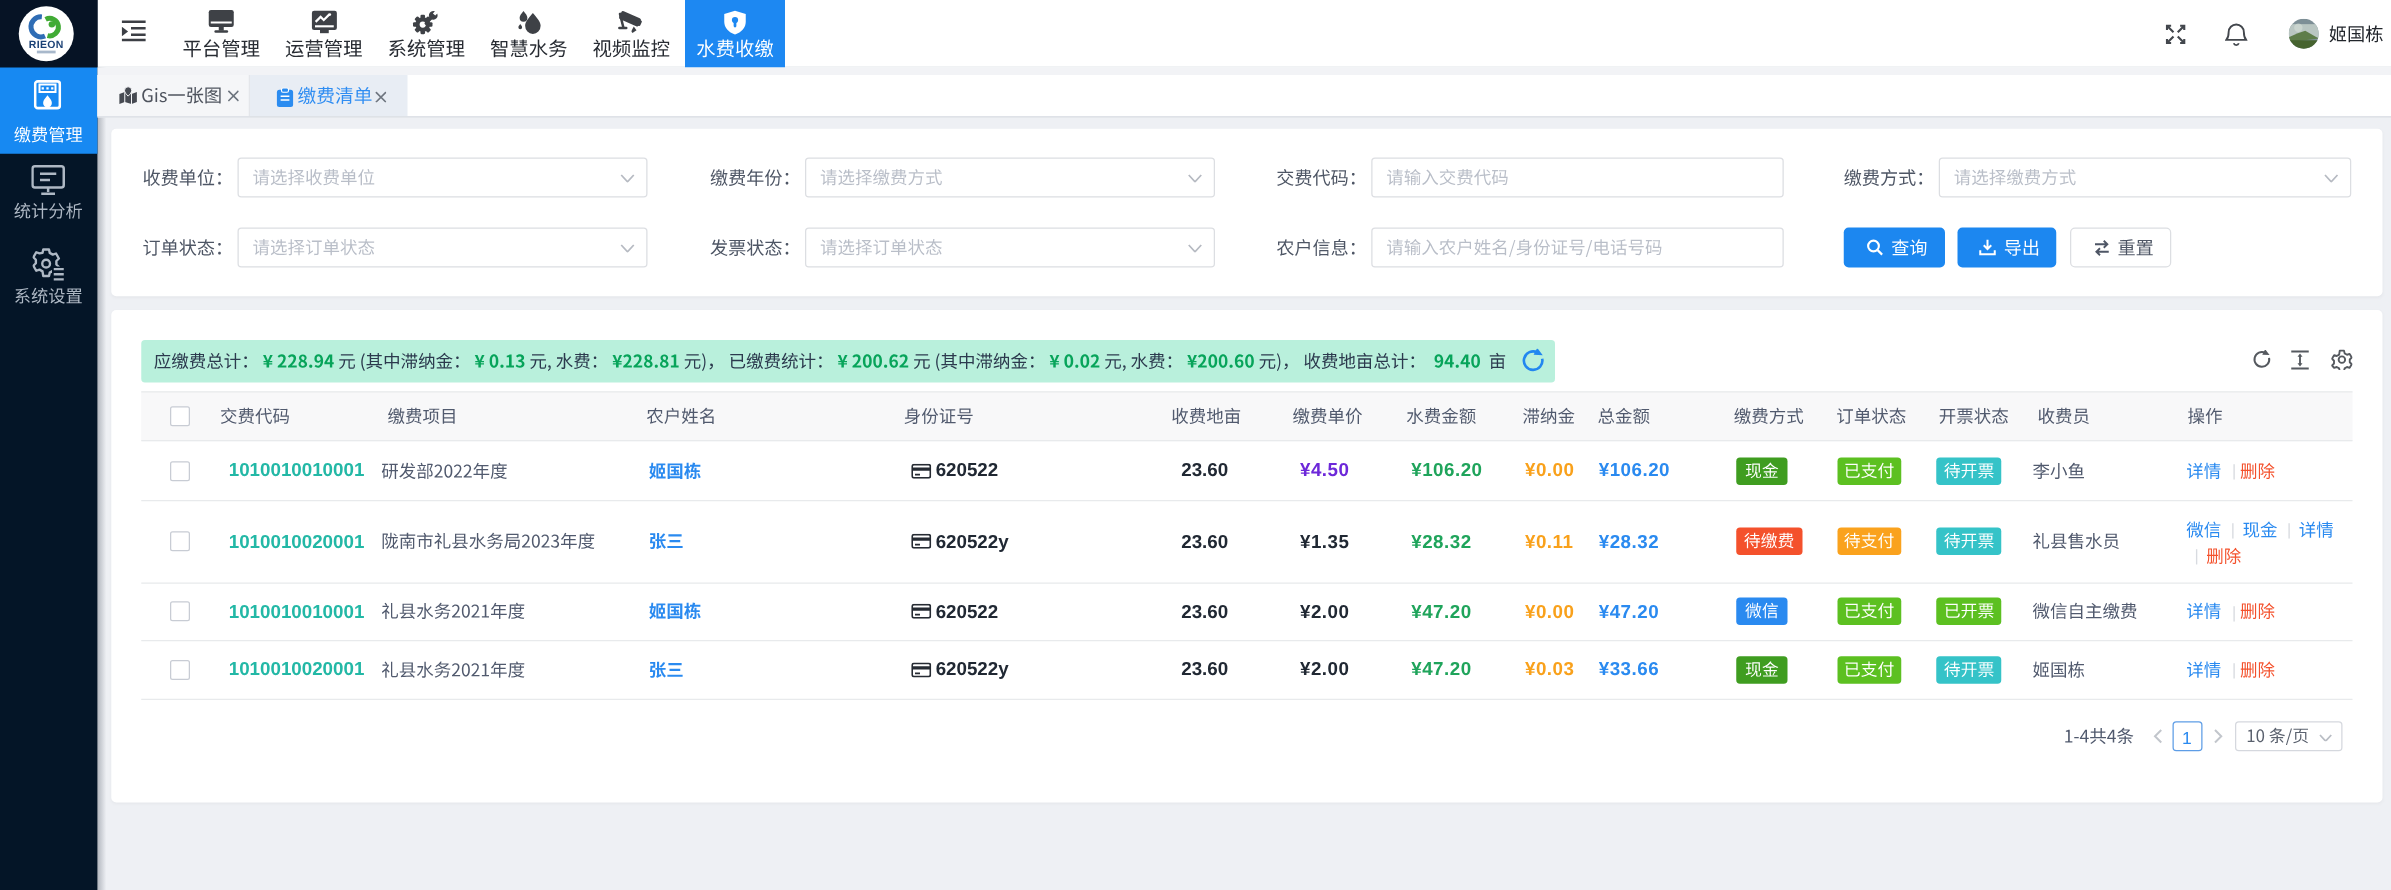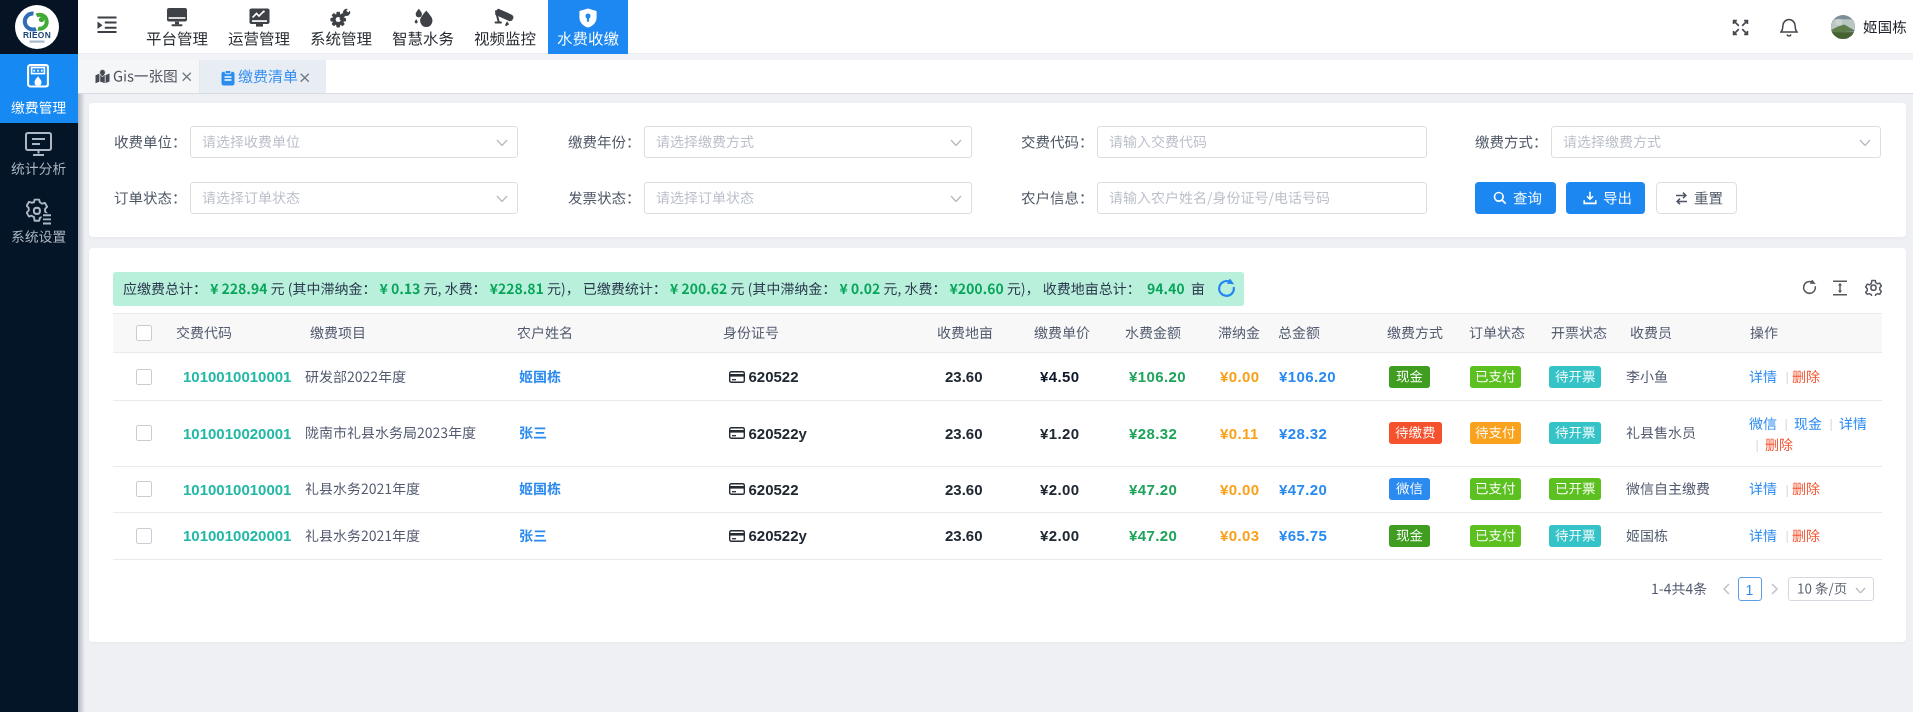--- a/index.html
+++ b/index.html
@@ -449,21 +449,21 @@
       <path d="M9.6 -6.5H11.4V-4.2H9.6ZM8.2 -7.8V-3H9.8V-0.8H7.7V-9.9H9.7V-7.8ZM13.3 -11.3H6.1V0.7H13.5V-0.8H11.3V-3H12.9V-7.8H11.3V-9.9H13.3ZM4.1 -7.6C3.9 -6 3.7 -4.7 3.2 -3.6L2.4 -4.2C2.7 -5.2 2.9 -6.4 3.1 -7.6ZM0.7 -3.6C1.3 -3.2 2 -2.7 2.6 -2.1C2 -1.2 1.3 -0.5 0.4 -0C0.7 0.3 1.1 0.9 1.3 1.3C2.3 0.7 3.1 -0.1 3.8 -1C4.2 -0.6 4.5 -0.2 4.8 0.1L5.8 -1.1C5.5 -1.6 5.1 -2 4.5 -2.5C5.2 -4.1 5.5 -6.3 5.7 -9L4.7 -9.1L4.4 -9.1H3.3C3.5 -10 3.6 -11 3.6 -11.8L2.1 -11.9C2.1 -11 1.9 -10.1 1.8 -9.1H0.6V-7.6H1.6C1.3 -6.1 1 -4.7 0.7 -3.6Z M17.3 -3.2V-1.8H24.6V-3.2H23.6L24.4 -3.6C24.1 -3.9 23.7 -4.5 23.3 -4.8H24.1V-6.3H21.7V-7.6H24.4V-9H17.5V-7.6H20.1V-6.3H17.9V-4.8H20.1V-3.2ZM22.1 -4.4C22.5 -4 22.9 -3.6 23.1 -3.2H21.7V-4.8H23ZM15.1 -11.3V1.2H16.8V0.5H25.1V1.2H26.9V-11.3ZM16.8 -1V-9.8H25.1V-1Z M38.7 -3C39.2 -1.8 39.8 -0.4 40 0.5L41.6 -0.2C41.3 -1 40.6 -2.4 40.1 -3.5ZM34.1 -3.5C33.8 -2.5 33.2 -1.2 32.5 -0.4C32.8 -0.2 33.4 0.3 33.7 0.6C34.5 -0.3 35.3 -1.8 35.8 -3ZM30.3 -11.9V-9.1H28.6V-7.6H30.3C29.9 -5.9 29.1 -3.9 28.3 -2.8C28.5 -2.4 28.9 -1.6 29.1 -1.1C29.5 -1.8 29.9 -2.7 30.3 -3.8V1.2H31.9V-5C32.1 -4.5 32.4 -3.9 32.5 -3.5L33.5 -4.6C33.2 -5 32.2 -6.7 31.9 -7.1V-7.6H32.9V-9.1H31.9V-11.9ZM33 -10.2V-8.6H34.6C34.3 -7.8 34.1 -7.2 34 -6.9C33.8 -6.3 33.6 -5.9 33.3 -5.8C33.5 -5.4 33.8 -4.5 33.9 -4.2C34 -4.3 34.6 -4.4 35.2 -4.4H36.6V-0.6C36.6 -0.4 36.5 -0.4 36.3 -0.4C36.2 -0.4 35.6 -0.4 35 -0.4C35.2 0 35.4 0.7 35.5 1.1C36.4 1.1 37.1 1.1 37.6 0.9C38.1 0.6 38.2 0.2 38.2 -0.6V-4.4H40.8V-5.9H38.2V-7.8H36.6V-5.9H35.3C35.6 -6.7 36 -7.7 36.3 -8.6H41.3V-10.2H36.8C36.9 -10.7 37 -11.2 37.1 -11.7L35.2 -12C35.2 -11.4 35 -10.8 34.9 -10.2Z" fill="#2a8af0"></path>
     </g>
   </svg>
 <svg style="position:absolute;left:728.5px;top:370.5px" width="16" height="12" viewBox="0 0 16 12" fill="none">
     <rect x="0.7" y="0.7" width="14.6" height="10.6" rx="1.5" stroke="#262b33" stroke-width="1.4"></rect>
     <rect x="0.7" y="3" width="14.6" height="2.6" fill="#262b33"></rect>
     <path d="M3 8.7h4" stroke="#262b33" stroke-width="1.3"></path>
   </svg>
 <div style="position:absolute;left:748.5px;top:366px;text-align:left;font-size:15px;color:#202833;font-weight:bold;line-height:21px;letter-spacing:0px;white-space:nowrap">620522</div>
 <div style="position:absolute;left:945px;top:366px;text-align:left;font-size:15px;color:#202833;font-weight:bold;line-height:21px;letter-spacing:0px;white-space:nowrap">23.60</div>
-<div style="position:absolute;left:1040px;top:366px;text-align:left;font-size:15px;color:#0f172a;font-weight:bold;line-height:21px;letter-spacing:0.4px;white-space:nowrap">¥4.50</div>
+<div style="position:absolute;left:1040px;top:366px;text-align:left;font-size:15px;color:#6d28d9;font-weight:bold;line-height:21px;letter-spacing:0.4px;white-space:nowrap">¥4.50</div>
 <div style="position:absolute;left:1129px;top:366px;text-align:left;font-size:15px;color:#1fa45b;font-weight:bold;line-height:21px;letter-spacing:0.4px;white-space:nowrap">¥106.20</div>
 <div style="position:absolute;left:1220px;top:366px;text-align:left;font-size:15px;color:#f9a11b;font-weight:bold;line-height:21px;letter-spacing:0.4px;white-space:nowrap">¥0.00</div>
 <div style="position:absolute;left:1279px;top:366px;text-align:left;font-size:15px;color:#2a8af0;font-weight:bold;line-height:21px;letter-spacing:0.4px;white-space:nowrap">¥106.20</div>
 <div style="position:absolute;left:1389px;top:365.5px;width:41px;height:22px;background:#3f9d20;border-radius:3px"></div>
 <svg style="position:absolute;left:1396.0px;top:367.8px" width="29" height="18">
     <g transform="translate(0,13.5)">
       <path d="M5.8 -10.7V-3.5H6.8V-9.8H10.9V-3.5H11.9V-10.7ZM0.6 -1.4 0.8 -0.4C2.1 -0.8 3.8 -1.3 5.4 -1.7L5.3 -2.7L3.5 -2.2V-5.6H4.9V-6.5H3.5V-9.5H5.2V-10.4H0.7V-9.5H2.6V-6.5H0.9V-5.6H2.6V-1.9C1.8 -1.7 1.1 -1.5 0.6 -1.4ZM8.3 -8.6V-6C8.3 -3.9 7.9 -1.4 4.5 0.4C4.7 0.5 5 0.9 5.1 1.1C7.4 -0.1 8.4 -1.7 8.9 -3.3V-0.4C8.9 0.5 9.3 0.7 10.2 0.7H11.4C12.6 0.7 12.8 0.2 12.9 -1.9C12.6 -2 12.3 -2.1 12.1 -2.3C12 -0.4 11.9 -0 11.4 -0H10.3C10 -0 9.9 -0.1 9.9 -0.5V-3.7H9C9.2 -4.5 9.3 -5.3 9.3 -6V-8.6Z M16.2 -2.9C16.7 -2.2 17.2 -1.1 17.4 -0.5L18.3 -0.8C18.1 -1.5 17.5 -2.5 17 -3.3ZM23.4 -3.3C23.1 -2.5 22.5 -1.4 22 -0.8L22.7 -0.4C23.2 -1.1 23.9 -2.1 24.4 -2.9ZM20.2 -11.5C19 -9.4 16.5 -7.9 13.9 -7C14.2 -6.8 14.4 -6.4 14.6 -6.1C15.3 -6.4 16.1 -6.7 16.8 -7.1V-6.3H19.7V-4.5H15V-3.6H19.7V-0.2H14.4V0.7H26.1V-0.2H20.7V-3.6H25.5V-4.5H20.7V-6.3H23.7V-7.2C24.5 -6.8 25.2 -6.4 25.9 -6.2C26.1 -6.4 26.4 -6.8 26.6 -7C24.6 -7.7 22.2 -9.1 20.8 -10.6L21.2 -11ZM23.6 -7.3H17.1C18.3 -8 19.4 -8.9 20.3 -9.8C21.2 -8.9 22.3 -8 23.6 -7.3Z" fill="#fff"></path>
     </g>
   </svg>
 <div style="position:absolute;left:1469.5px;top:365.5px;width:51.5px;height:22px;background:#5cc021;border-radius:3px"></div>
@@ -495,21 +495,21 @@
       <path d="M11.6 -11.3C10.9 -10.1 9.8 -8.9 8.6 -8.1C8.9 -7.8 9.6 -7.3 9.8 -6.9C11.1 -7.9 12.4 -9.4 13.2 -10.9ZM1.4 -8.4C1.4 -6.8 1.1 -4.7 0.9 -3.4H1.8L3.5 -3.4C3.4 -1.5 3.3 -0.6 3.1 -0.4C2.9 -0.3 2.8 -0.2 2.5 -0.3C2.3 -0.3 1.7 -0.3 1 -0.3C1.3 0.1 1.5 0.7 1.5 1.1C2.2 1.2 2.9 1.2 3.3 1.1C3.8 1.1 4.2 0.9 4.5 0.6C4.9 0.1 5.1 -1.2 5.2 -4.3C5.3 -4.5 5.3 -4.9 5.3 -4.9H2.7L2.9 -6.8H5.2V-11.5H1.1V-10H3.6V-8.4ZM6.6 1.3C6.8 1.1 7.3 0.8 10 -0.3C9.9 -0.7 9.9 -1.4 9.9 -1.9L8.3 -1.3V-5.2H9.2C9.8 -2.5 10.9 -0.2 12.7 1C12.9 0.6 13.4 0 13.8 -0.3C12.3 -1.3 11.3 -3.1 10.8 -5.2H13.5V-6.7H8.3V-11.6H6.6V-6.7H5.3V-5.2H6.6V-1.2C6.6 -0.6 6.2 -0.3 5.9 -0.1C6.1 0.2 6.5 0.9 6.6 1.3Z M15.7 -10.6V-8.8H26.3V-10.6ZM16.6 -6V-4.3H25.2V-6ZM14.9 -1.3V0.4H27.1V-1.3Z" fill="#2a8af0"></path>
     </g>
   </svg>
 <svg style="position:absolute;left:728.5px;top:427px" width="16" height="12" viewBox="0 0 16 12" fill="none">
     <rect x="0.7" y="0.7" width="14.6" height="10.6" rx="1.5" stroke="#262b33" stroke-width="1.4"></rect>
     <rect x="0.7" y="3" width="14.6" height="2.6" fill="#262b33"></rect>
     <path d="M3 8.7h4" stroke="#262b33" stroke-width="1.3"></path>
   </svg>
 <div style="position:absolute;left:748.5px;top:422.5px;text-align:left;font-size:15px;color:#202833;font-weight:bold;line-height:21px;letter-spacing:0px;white-space:nowrap">620522y</div>
 <div style="position:absolute;left:945px;top:422.5px;text-align:left;font-size:15px;color:#202833;font-weight:bold;line-height:21px;letter-spacing:0px;white-space:nowrap">23.60</div>
-<div style="position:absolute;left:1040px;top:422.5px;text-align:left;font-size:15px;color:#202833;font-weight:bold;line-height:21px;letter-spacing:0.4px;white-space:nowrap">¥1.20</div>
+<div style="position:absolute;left:1040px;top:422.5px;text-align:left;font-size:15px;color:#202833;font-weight:bold;line-height:21px;letter-spacing:0.4px;white-space:nowrap">¥1.35</div>
 <div style="position:absolute;left:1129px;top:422.5px;text-align:left;font-size:15px;color:#1fa45b;font-weight:bold;line-height:21px;letter-spacing:0.4px;white-space:nowrap">¥28.32</div>
 <div style="position:absolute;left:1220px;top:422.5px;text-align:left;font-size:15px;color:#f9a11b;font-weight:bold;line-height:21px;letter-spacing:0.4px;white-space:nowrap">¥0.11</div>
 <div style="position:absolute;left:1279px;top:422.5px;text-align:left;font-size:15px;color:#2a8af0;font-weight:bold;line-height:21px;letter-spacing:0.4px;white-space:nowrap">¥28.32</div>
 <div style="position:absolute;left:1389px;top:422px;width:52.5px;height:22px;background:#f4512c;border-radius:3px"></div>
 <svg style="position:absolute;left:1395.0px;top:424.3px" width="42" height="18">
     <g transform="translate(0,13.5)">
       <path d="M5.6 -2.8C6.2 -2 6.9 -1 7.2 -0.4L8.1 -0.9C7.8 -1.5 7.1 -2.5 6.4 -3.2ZM3.4 -11.3C2.9 -10.4 1.6 -9.2 0.6 -8.5C0.7 -8.3 1 -7.9 1.1 -7.7C2.3 -8.5 3.6 -9.8 4.4 -10.9ZM8.2 -11.3V-9.6H5.2V-8.7H8.2V-7H4.4V-6H10.1V-4.5H4.6V-3.6H10.1V-0.1C10.1 0 10 0.1 9.8 0.1C9.6 0.1 8.8 0.1 8 0.1C8.2 0.4 8.3 0.8 8.4 1.1C9.4 1.1 10.1 1.1 10.5 0.9C10.9 0.7 11.1 0.4 11.1 -0.1V-3.6H12.9V-4.5H11.1V-6H13V-7H9.2V-8.7H12.3V-9.6H9.2V-11.3ZM3.7 -8.3C2.9 -6.9 1.6 -5.5 0.4 -4.7C0.6 -4.4 0.9 -3.9 0.9 -3.7C1.4 -4.1 2 -4.6 2.5 -5.2V1.1H3.5V-6.3C3.9 -6.9 4.3 -7.4 4.6 -8Z M19.1 -7.6H21.2V-6.5H19.1ZM19.1 -9.5H21.2V-8.4H19.1ZM14 -0.7 14.2 0.2C15.3 -0.2 16.6 -0.7 17.8 -1.2L17.7 -2C16.3 -1.5 14.9 -1 14 -0.7ZM18.3 -10.2V-5.8H22.1V-10.2H20.4L20.7 -11.3L19.7 -11.4C19.7 -11 19.6 -10.6 19.5 -10.2ZM19.5 -5.5C19.6 -5.2 19.8 -4.9 19.9 -4.6H18V-3.8H19.1C19 -1.8 18.7 -0.4 17.4 0.5C17.6 0.6 17.9 0.9 18 1.1C19.1 0.4 19.6 -0.6 19.8 -2.1H21.2C21.1 -0.6 21 -0 20.8 0.1C20.7 0.2 20.6 0.3 20.5 0.3C20.3 0.3 20 0.3 19.5 0.2C19.7 0.4 19.7 0.7 19.8 0.9C20.2 1 20.6 1 20.9 0.9C21.2 0.9 21.4 0.9 21.5 0.7C21.8 0.4 22 -0.4 22.1 -2.5C22.1 -2.6 22.1 -2.8 22.1 -2.8H19.9L20 -3.8H22.5V-4.6H20.9C20.7 -4.9 20.5 -5.3 20.4 -5.7ZM23.7 -7.6H25.1C25 -6.2 24.7 -4.8 24.4 -3.7C24 -4.8 23.8 -6.1 23.6 -7.4ZM23.4 -11.3C23.2 -9.1 22.8 -6.9 21.9 -5.5C22.1 -5.3 22.5 -5 22.6 -4.8C22.8 -5.2 23 -5.5 23.1 -5.9C23.3 -4.7 23.6 -3.5 23.9 -2.4C23.4 -1.2 22.8 -0.3 21.9 0.4C22.1 0.6 22.4 0.9 22.6 1.1C23.3 0.5 23.9 -0.3 24.4 -1.3C24.8 -0.3 25.3 0.5 26 1.1C26.1 0.8 26.4 0.5 26.6 0.3C25.9 -0.3 25.3 -1.2 24.8 -2.4C25.4 -3.9 25.7 -5.7 25.9 -7.6H26.5V-8.5H23.9C24.1 -9.4 24.2 -10.3 24.3 -11.2ZM14.3 -5.7C14.4 -5.8 14.7 -5.9 16.1 -6C15.6 -5.2 15.1 -4.5 14.9 -4.2C14.6 -3.7 14.3 -3.4 14.1 -3.3C14.2 -3.1 14.3 -2.6 14.4 -2.5C14.6 -2.6 15 -2.8 17.7 -3.5C17.7 -3.7 17.6 -4.1 17.7 -4.3L15.6 -3.8C16.5 -5 17.4 -6.5 18 -8L17.2 -8.4C17 -7.9 16.8 -7.4 16.5 -6.9L15.2 -6.8C15.9 -8 16.6 -9.5 17.1 -10.9L16.2 -11.3C15.8 -9.7 14.9 -7.9 14.6 -7.5C14.4 -7 14.2 -6.7 13.9 -6.6C14.1 -6.4 14.2 -5.9 14.3 -5.7Z M33.4 -3.1C33 -1.1 31.8 -0.2 27.6 0.2C27.8 0.4 28 0.8 28 1.1C32.5 0.5 33.9 -0.6 34.4 -3.1ZM34 -0.8C35.8 -0.3 38 0.5 39.2 1.1L39.8 0.3C38.5 -0.3 36.3 -1 34.6 -1.5ZM31.8 -8C31.8 -7.7 31.7 -7.4 31.5 -7H29.6L29.8 -8ZM32.7 -8H34.9V-7H32.5C32.6 -7.4 32.7 -7.7 32.7 -8ZM29 -8.8C28.9 -8 28.7 -7 28.6 -6.3H31C30.5 -5.7 29.5 -5.2 27.8 -4.8C28 -4.6 28.2 -4.2 28.3 -4C28.7 -4.1 29.1 -4.2 29.5 -4.4V-0.8H30.5V-3.7H37.1V-0.9H38.1V-4.5H30C31.2 -5 31.8 -5.6 32.2 -6.3H34.9V-4.9H35.8V-6.3H38.6C38.5 -5.9 38.5 -5.7 38.4 -5.7C38.3 -5.6 38.2 -5.6 38.1 -5.6C37.9 -5.6 37.6 -5.6 37.1 -5.6C37.2 -5.4 37.3 -5.1 37.3 -4.9C37.8 -4.9 38.3 -4.9 38.5 -4.9C38.8 -4.9 39 -5 39.2 -5.2C39.4 -5.4 39.5 -5.8 39.6 -6.7C39.6 -6.8 39.6 -7 39.6 -7H35.8V-8H38.8V-10.5H35.8V-11.3H34.9V-10.5H32.7V-11.3H31.8V-10.5H28.5V-9.7H31.8V-8.8L29.4 -8.8ZM32.7 -9.7H34.9V-8.8H32.7ZM35.8 -9.7H37.9V-8.8H35.8Z" fill="#fff"></path>
     </g>
   </svg>
 <div style="position:absolute;left:1469.5px;top:422px;width:51.5px;height:22px;background:#faa21d;border-radius:3px"></div>
@@ -590,21 +590,21 @@
 <svg style="position:absolute;left:728.5px;top:529.5px" width="16" height="12" viewBox="0 0 16 12" fill="none">
     <rect x="0.7" y="0.7" width="14.6" height="10.6" rx="1.5" stroke="#262b33" stroke-width="1.4"></rect>
     <rect x="0.7" y="3" width="14.6" height="2.6" fill="#262b33"></rect>
     <path d="M3 8.7h4" stroke="#262b33" stroke-width="1.3"></path>
   </svg>
 <div style="position:absolute;left:748.5px;top:525px;text-align:left;font-size:15px;color:#202833;font-weight:bold;line-height:21px;letter-spacing:0px;white-space:nowrap">620522y</div>
 <div style="position:absolute;left:945px;top:525px;text-align:left;font-size:15px;color:#202833;font-weight:bold;line-height:21px;letter-spacing:0px;white-space:nowrap">23.60</div>
 <div style="position:absolute;left:1040px;top:525px;text-align:left;font-size:15px;color:#202833;font-weight:bold;line-height:21px;letter-spacing:0.4px;white-space:nowrap">¥2.00</div>
 <div style="position:absolute;left:1129px;top:525px;text-align:left;font-size:15px;color:#1fa45b;font-weight:bold;line-height:21px;letter-spacing:0.4px;white-space:nowrap">¥47.20</div>
 <div style="position:absolute;left:1220px;top:525px;text-align:left;font-size:15px;color:#f9a11b;font-weight:bold;line-height:21px;letter-spacing:0.4px;white-space:nowrap">¥0.03</div>
-<div style="position:absolute;left:1279px;top:525px;text-align:left;font-size:15px;color:#2a8af0;font-weight:bold;line-height:21px;letter-spacing:0.4px;white-space:nowrap">¥65.75</div>
+<div style="position:absolute;left:1279px;top:525px;text-align:left;font-size:15px;color:#2a8af0;font-weight:bold;line-height:21px;letter-spacing:0.4px;white-space:nowrap">¥33.66</div>
 <div style="position:absolute;left:1389px;top:524.5px;width:41px;height:22px;background:#3f9d20;border-radius:3px"></div>
 <svg style="position:absolute;left:1396.0px;top:526.8px" width="29" height="18">
     <g transform="translate(0,13.5)">
       <path d="M5.8 -10.7V-3.5H6.8V-9.8H10.9V-3.5H11.9V-10.7ZM0.6 -1.4 0.8 -0.4C2.1 -0.8 3.8 -1.3 5.4 -1.7L5.3 -2.7L3.5 -2.2V-5.6H4.9V-6.5H3.5V-9.5H5.2V-10.4H0.7V-9.5H2.6V-6.5H0.9V-5.6H2.6V-1.9C1.8 -1.7 1.1 -1.5 0.6 -1.4ZM8.3 -8.6V-6C8.3 -3.9 7.9 -1.4 4.5 0.4C4.7 0.5 5 0.9 5.1 1.1C7.4 -0.1 8.4 -1.7 8.9 -3.3V-0.4C8.9 0.5 9.3 0.7 10.2 0.7H11.4C12.6 0.7 12.8 0.2 12.9 -1.9C12.6 -2 12.3 -2.1 12.1 -2.3C12 -0.4 11.9 -0 11.4 -0H10.3C10 -0 9.9 -0.1 9.9 -0.5V-3.7H9C9.2 -4.5 9.3 -5.3 9.3 -6V-8.6Z M16.2 -2.9C16.7 -2.2 17.2 -1.1 17.4 -0.5L18.3 -0.8C18.1 -1.5 17.5 -2.5 17 -3.3ZM23.4 -3.3C23.1 -2.5 22.5 -1.4 22 -0.8L22.7 -0.4C23.2 -1.1 23.9 -2.1 24.4 -2.9ZM20.2 -11.5C19 -9.4 16.5 -7.9 13.9 -7C14.2 -6.8 14.4 -6.4 14.6 -6.1C15.3 -6.4 16.1 -6.7 16.8 -7.1V-6.3H19.7V-4.5H15V-3.6H19.7V-0.2H14.4V0.7H26.1V-0.2H20.7V-3.6H25.5V-4.5H20.7V-6.3H23.7V-7.2C24.5 -6.8 25.2 -6.4 25.9 -6.2C26.1 -6.4 26.4 -6.8 26.6 -7C24.6 -7.7 22.2 -9.1 20.8 -10.6L21.2 -11ZM23.6 -7.3H17.1C18.3 -8 19.4 -8.9 20.3 -9.8C21.2 -8.9 22.3 -8 23.6 -7.3Z" fill="#fff"></path>
     </g>
   </svg>
 <div style="position:absolute;left:1469.5px;top:524.5px;width:51.5px;height:22px;background:#5cc021;border-radius:3px"></div>
 <svg style="position:absolute;left:1475.0px;top:526.8px" width="42" height="18">
     <g transform="translate(0,13.5)">
       <path d="M1.3 -10.5V-9.5H10.1V-5.9H3V-8.2H2V-1.4C2 0.3 2.7 0.7 4.8 0.7C5.4 0.7 9.4 0.7 9.9 0.7C12.2 0.7 12.6 -0 12.9 -2.5C12.6 -2.6 12.1 -2.8 11.8 -2.9C11.6 -0.8 11.4 -0.3 9.9 -0.3C9 -0.3 5.5 -0.3 4.8 -0.3C3.3 -0.3 3 -0.5 3 -1.4V-4.9H10.1V-4.3H11.1V-10.5Z M19.7 -11.3V-9.3H14.5V-8.3H19.7V-6.2H15.2V-5.2H16.6L16.3 -5.1C17 -3.6 18 -2.4 19.3 -1.5C17.8 -0.7 15.9 -0.2 14 0.1C14.2 0.3 14.4 0.8 14.5 1.1C16.6 0.7 18.6 0.1 20.3 -0.9C21.8 0.1 23.7 0.7 25.9 1C26 0.7 26.3 0.3 26.5 0C24.5 -0.2 22.7 -0.7 21.3 -1.5C22.8 -2.5 24.1 -4 24.8 -5.8L24.1 -6.2L23.9 -6.2H20.7V-8.3H25.9V-9.3H20.7V-11.3ZM17.4 -5.2H23.3C22.6 -3.9 21.6 -2.8 20.3 -2C19 -2.9 18 -3.9 17.4 -5.2Z M32.5 -5.5C33.2 -4.4 34.1 -2.9 34.5 -2.1L35.4 -2.6C35 -3.4 34.1 -4.8 33.4 -5.9ZM37.1 -11.2V-8.3H31.7V-7.3H37.1V-0.3C37.1 0 37 0.1 36.7 0.1C36.4 0.1 35.3 0.1 34.1 0.1C34.3 0.4 34.5 0.8 34.5 1.1C36 1.1 36.9 1.1 37.4 0.9C38 0.8 38.2 0.5 38.2 -0.3V-7.3H39.9V-8.3H38.2V-11.2ZM31 -11.3C30.2 -9.2 28.9 -7.1 27.5 -5.8C27.7 -5.5 28 -5 28.1 -4.8C28.6 -5.2 29.1 -5.8 29.5 -6.4V1.1H30.5V-8C31.1 -8.9 31.6 -9.9 32 -10.9Z" fill="#fff"></path>

